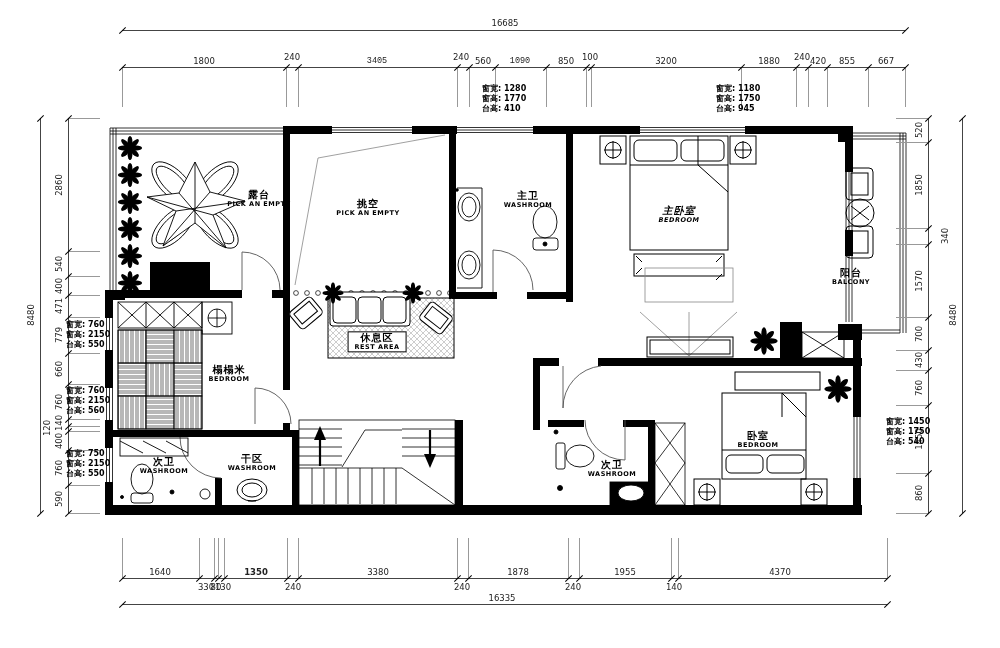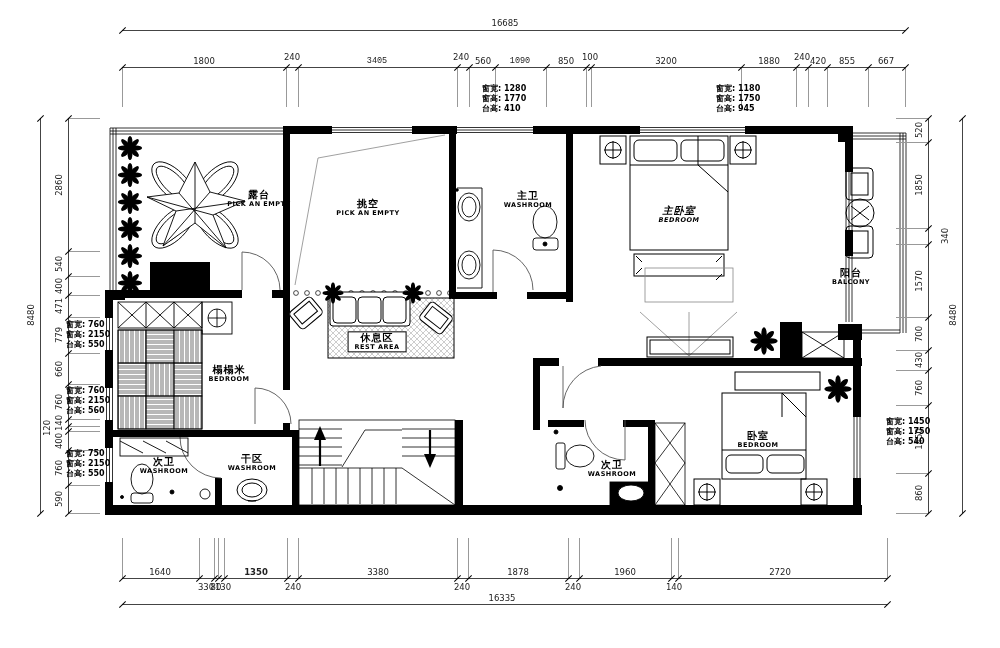--- a/index.html
+++ b/index.html
@@ -558,21 +558,21 @@
       <div class="dimlabel h" style="left: 160px; top: 567px;">1640</div>
       <div class="dimlabel h" style="left: 206px; top: 582px;">330</div>
       <div class="dimlabel h" style="left: 216px; top: 582px;">80</div>
       <div class="dimlabel h" style="left: 223px; top: 582px;">130</div>
       <div class="dimlabel h" style="left: 256px; top: 567px; font-weight: bold;">1350</div>
       <div class="dimlabel h" style="left: 293px; top: 582px;">240</div>
       <div class="dimlabel h" style="left: 378px; top: 567px;">3380</div>
       <div class="dimlabel h" style="left: 462px; top: 582px;">240</div>
       <div class="dimlabel h" style="left: 518px; top: 567px;">1878</div>
       <div class="dimlabel h" style="left: 573px; top: 582px;">240</div>
-      <div class="dimlabel h" style="left: 625px; top: 567px;">1960</div>
+      <div class="dimlabel h" style="left: 625px; top: 567px;">1955</div>
       <div class="dimlabel h" style="left: 674px; top: 582px;">140</div>
-      <div class="dimlabel h" style="left: 780px; top: 567px;">2720</div>
+      <div class="dimlabel h" style="left: 780px; top: 567px;">4370</div>
       <div class="dimline" style="left: 122px; top: 604px; width: 765px; height: 1px;"></div>
       <div class="dimtick" style="left: 118px; top: 604px; transform: rotate(-45deg);"></div>
       <div class="dimtick" style="left: 883px; top: 604px; transform: rotate(-45deg);"></div>
       <div class="dimlabel h" style="left: 502px; top: 593px;">16335</div>
     </div>
 </div>
 
 </body></html>

